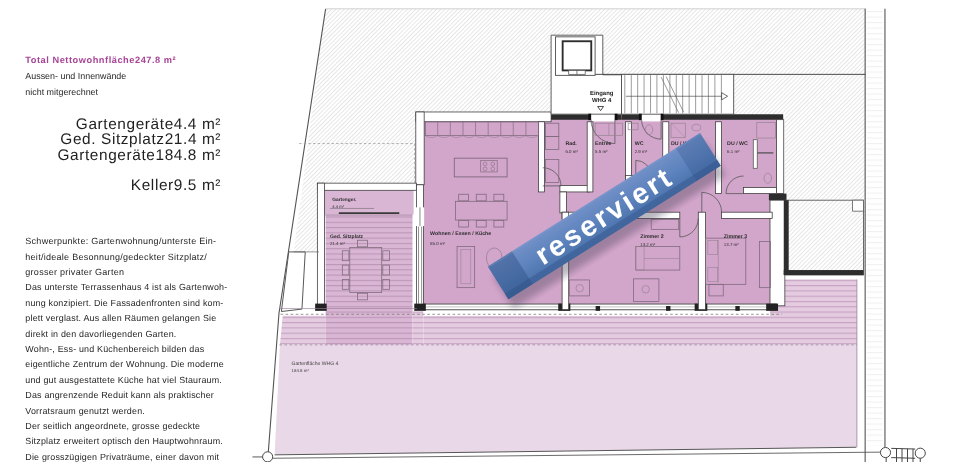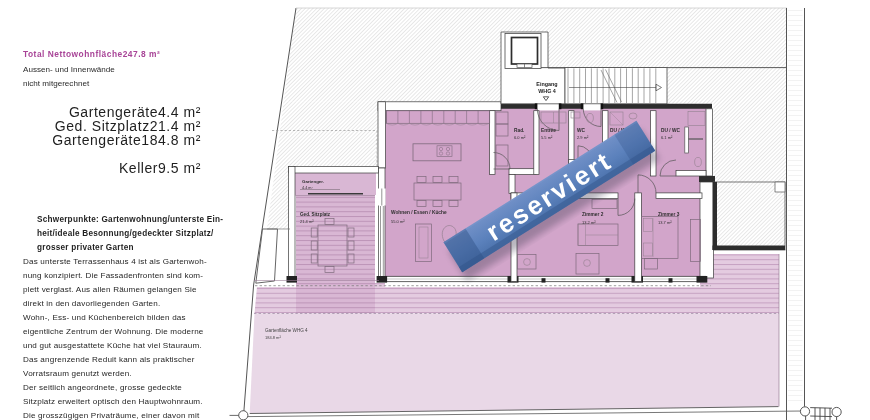--- a/index.html
+++ b/index.html
@@ -24,21 +24,21 @@
   </div>
 <div class="row" style="top:132.2px">
     <span>Gartengeräte</span>
     <span class="v">184.8 m²</span>
   </div>
 <div class="row" style="top:159.5px">
     <span>Keller</span>
     <span class="v">9.5 m²</span>
   </div>
 
-<div style="position:absolute;left:37px;top:213px;font-size:8.2px;letter-spacing:0.25px;font-weight:bold;color:#1f1f1f;line-height:14px">Schwerpunkte: Gartenwohnung/unterste Ein-<br>heit/ideale Besonnung/gedeckter Sitzplatz/<br>grosser privater Garten</div>
+<div style="position:absolute;left:23px;top:213px;font-size:8.2px;letter-spacing:0.25px;font-weight:normal;color:#1f1f1f;line-height:14px">Schwerpunkte: Gartenwohnung/unterste Ein-<br>heit/ideale Besonnung/gedeckter Sitzplatz/<br>grosser privater Garten</div>
 
 <div style="position:absolute;left:23px;top:255px;font-size:8.1px;letter-spacing:0.18px;color:#1f1f1f;line-height:14px">Das unterste Terrassenhaus 4 ist als Gartenwoh-<br>nung konzipiert. Die Fassadenfronten sind kom-<br>plett verglast. Aus allen Räumen gelangen Sie<br>direkt in den davorliegenden Garten.<br>Wohn-, Ess- und Küchenbereich bilden das<br>eigentliche Zentrum der Wohnung. Die moderne<br>und gut ausgestattete Küche hat viel Stauraum.<br>Das angrenzende Reduit kann als praktischer<br>Vorratsraum genutzt werden.<br>Der seitlich angeordnete, grosse gedeckte<br>Sitzplatz erweitert optisch den Hauptwohnraum.<br>Die grosszügigen Privaträume, einer davon mit</div>
 <svg width="870" height="420" viewBox="0 0 870 420" xmlns="http://www.w3.org/2000/svg" style="position:absolute;left:0;top:0">
 <defs>
 <pattern id="hatch" width="2.7" height="2.7" patternUnits="userSpaceOnUse" patternTransform="rotate(-45)">
   <rect width="2.7" height="2.7" fill="#ffffff"></rect>
   <line x1="0" y1="0" x2="2.7" y2="0" stroke="#dbdbdb" stroke-width="1.25"></line>
 </pattern>
 <pattern id="stripes" width="6" height="4.8" patternUnits="userSpaceOnUse">
   <rect width="6" height="4.8" fill="#e4cbe0"></rect>

